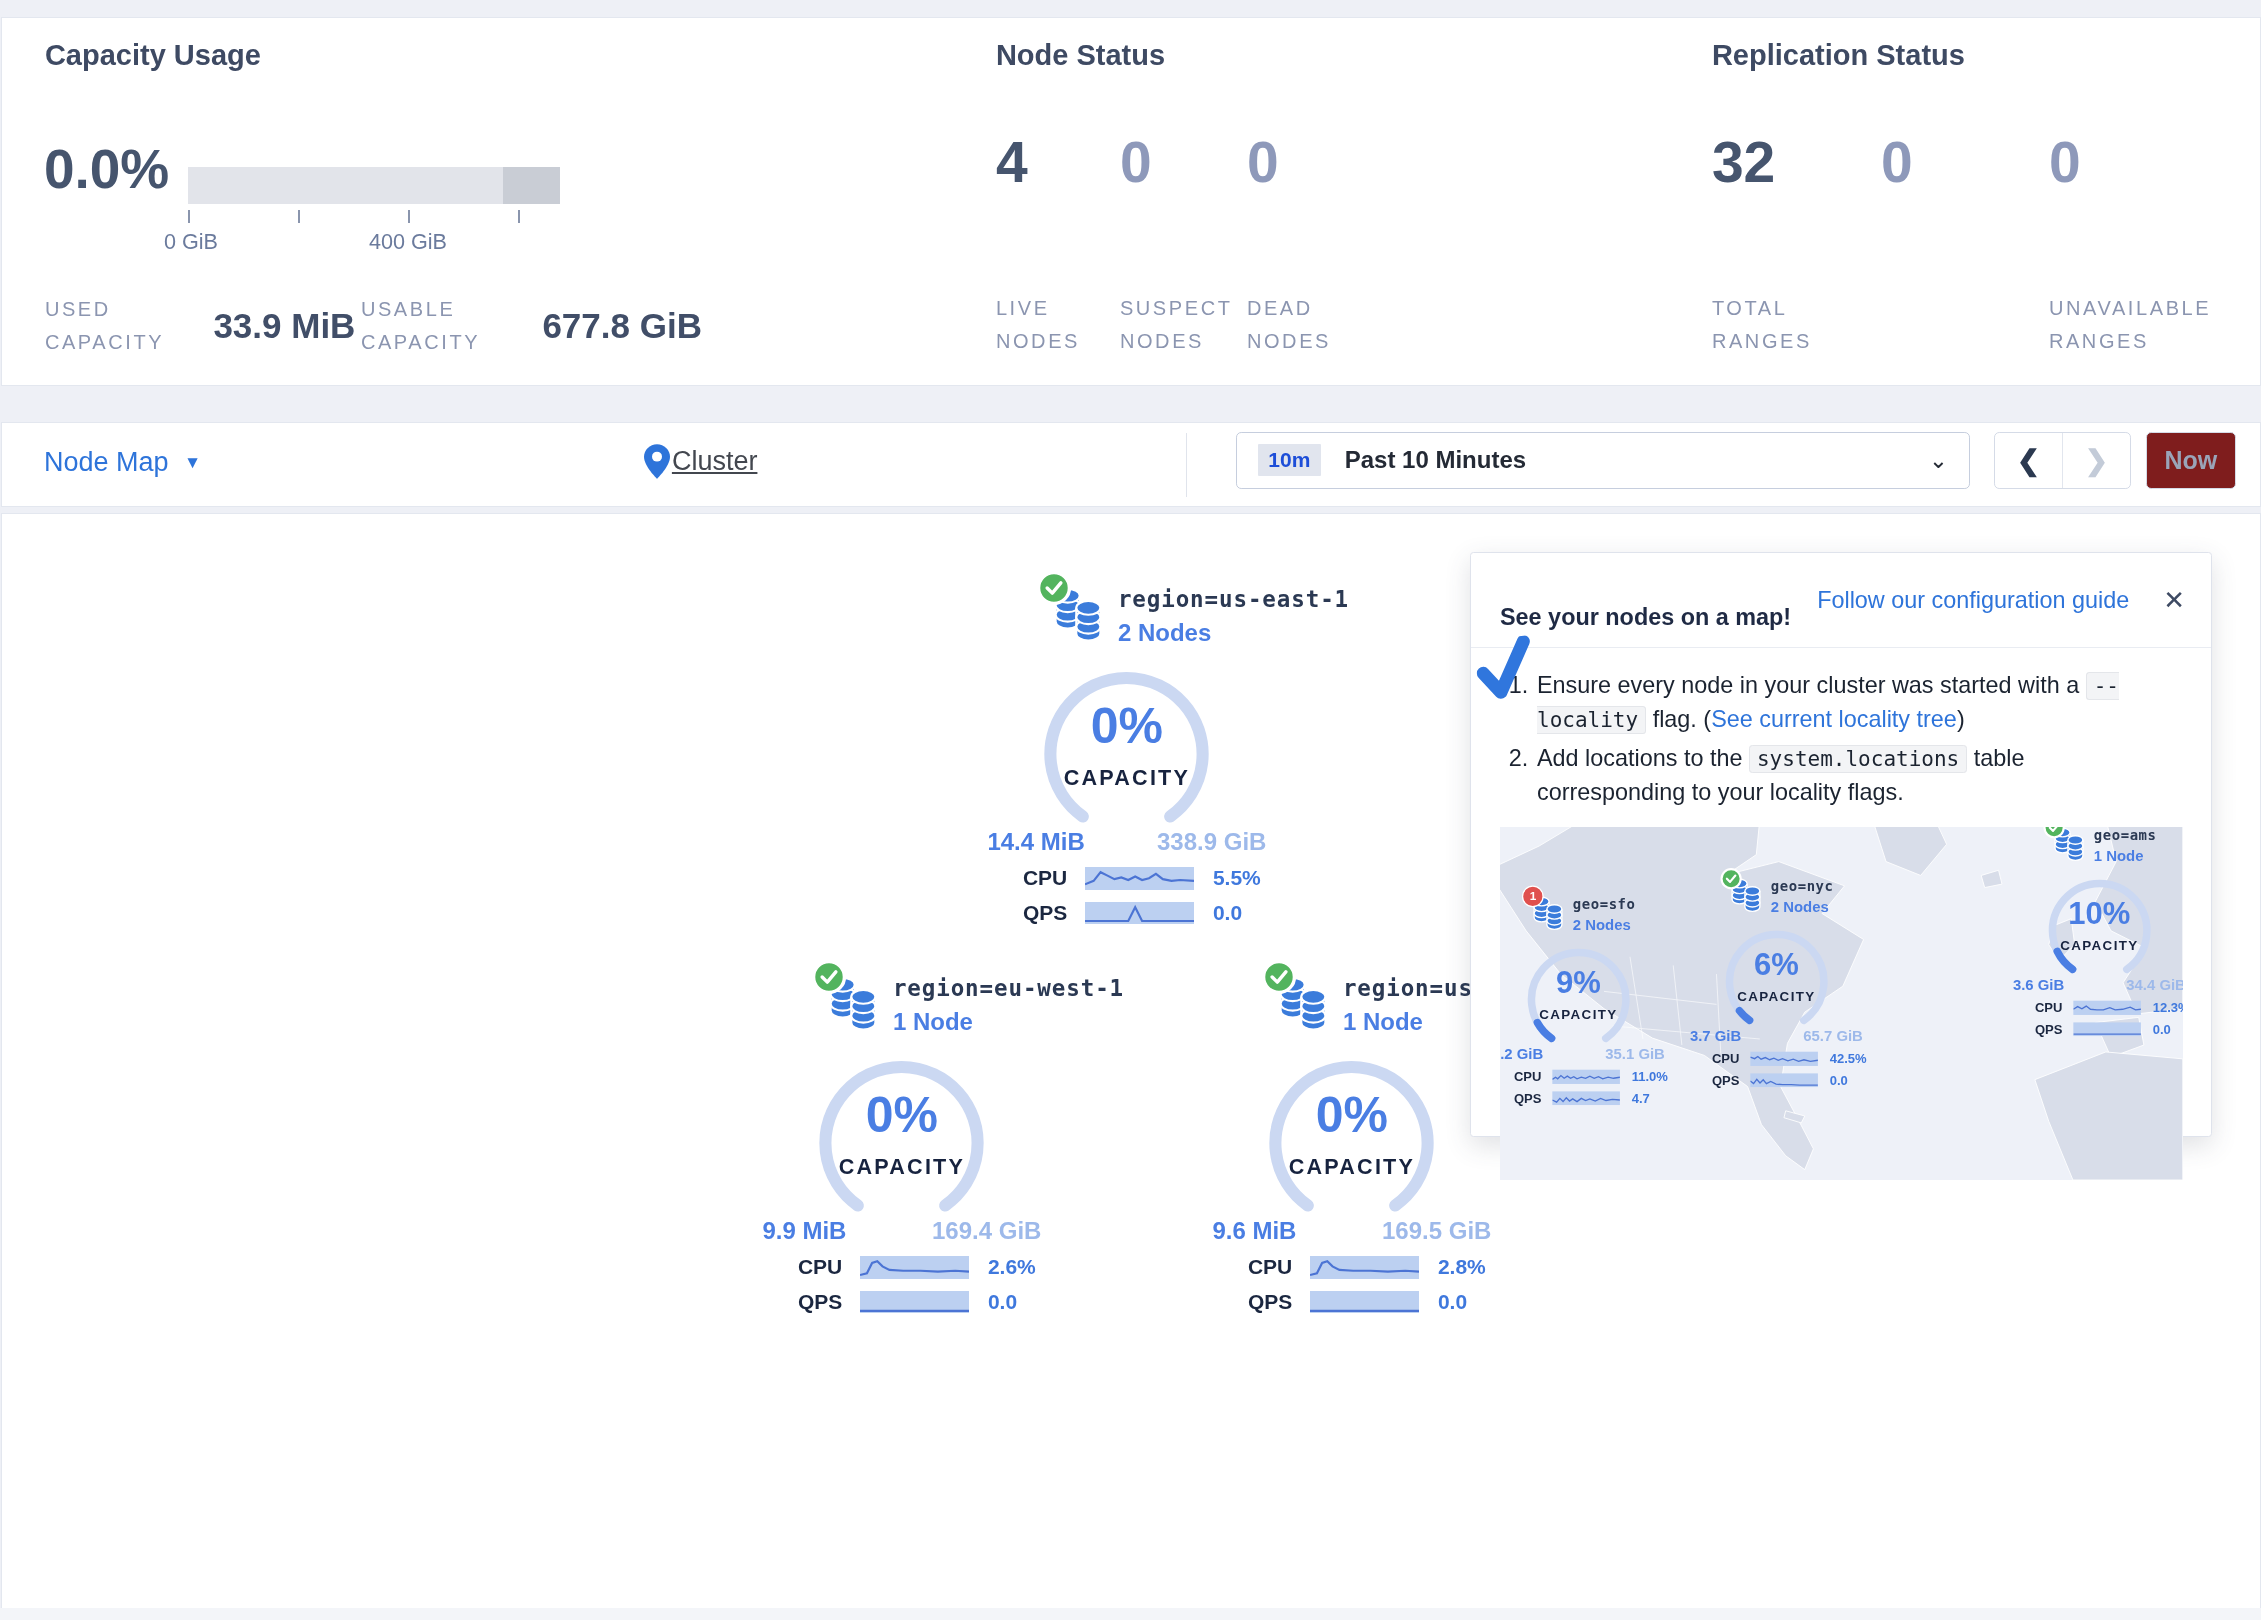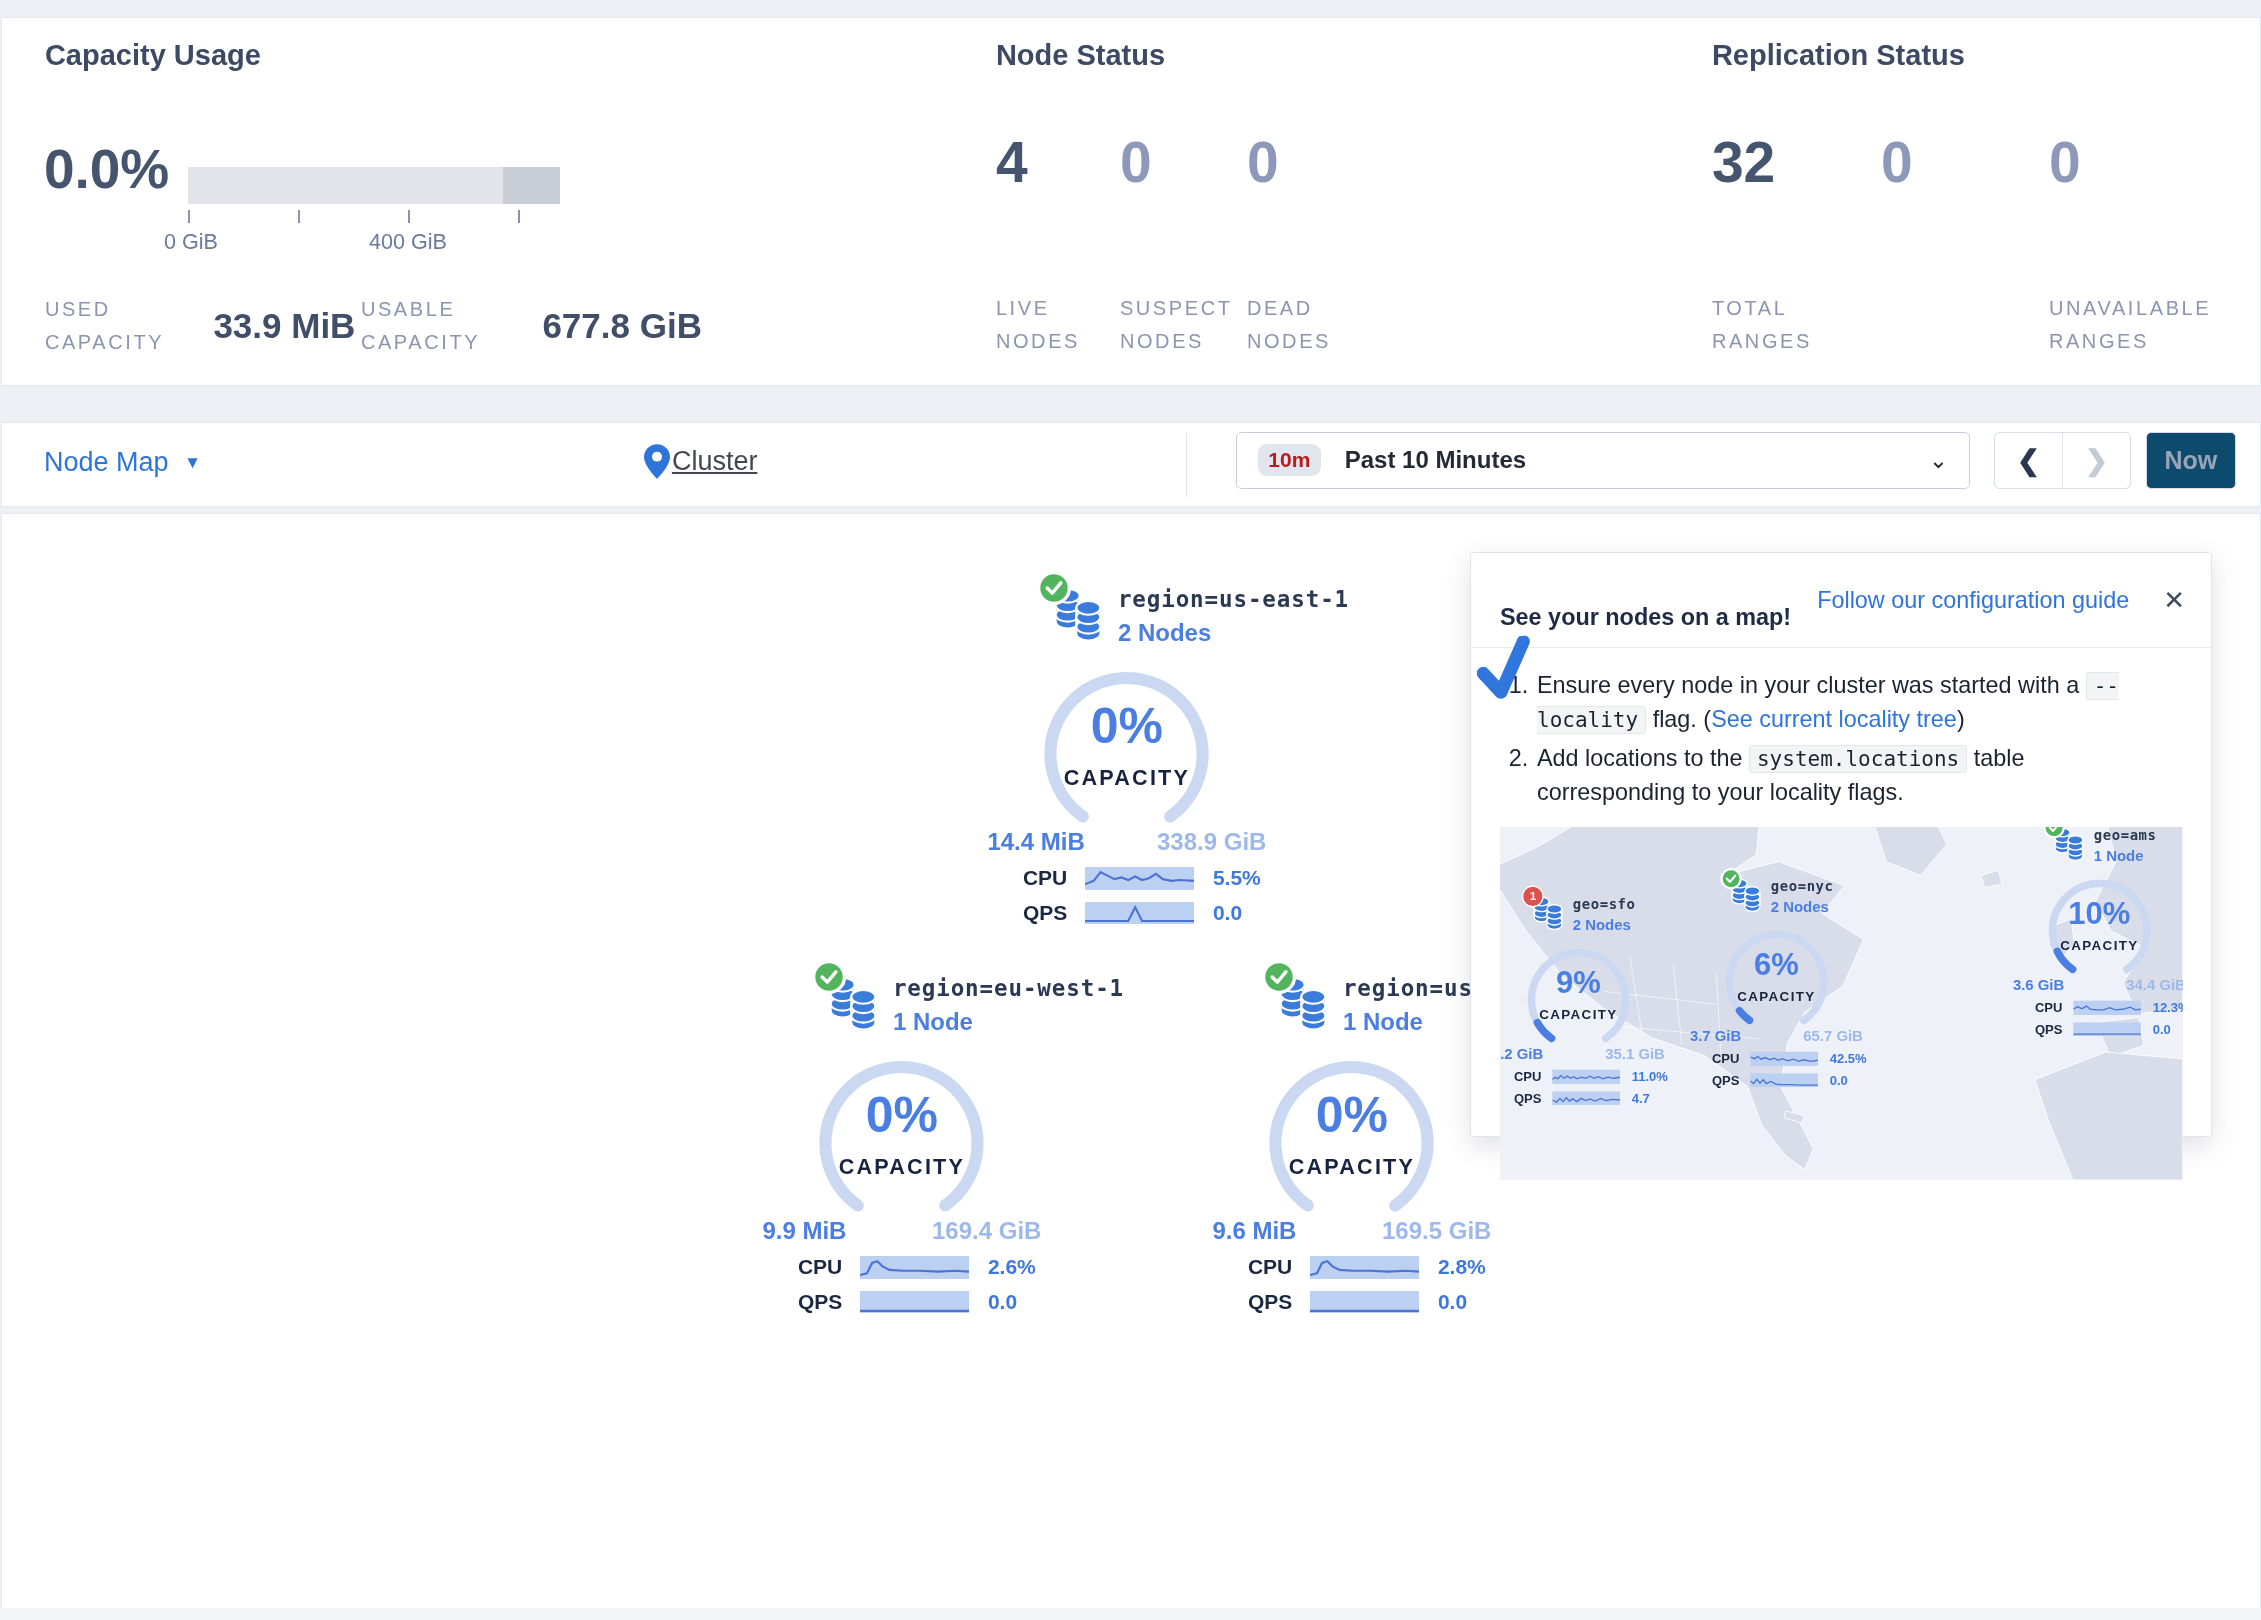--- a/index.html
+++ b/index.html
@@ -30,31 +30,31 @@
   
   #toolbar { left:0.9px; top:422px; width:2260px; height:85px; }
   .viewsel { position:absolute; left:42px; top:24px; display:flex; align-items:center; gap:15.6px;
              font-size:27px; color:#2e74da; cursor:pointer; }
   .viewsel .caret { font-size:17.3px; color:#2e74da; }
   .crumb { position:absolute; left:642px; top:21px; display:flex; align-items:center; gap:2px;
            font-size:27px; color:#43474f;text-decoration:underline; }
   .tb-sep { position:absolute; left:1184px; top:10.4px; width:0.9px; height:64px; background:#e0e4ec; }
   .timesel { position:absolute; left:1234px; top:8.7px; width:734px; height:57px; background:#fff;
              border:0.9px solid #c6cede; border-radius:5.2px; display:flex; align-items:center; padding:0 21px; }
-  .timesel .badge { background:#e1e5ee; border-radius:9px; padding:4.3px 10.4px; font-size:21px;
-                    font-weight:700; color:#b91c1c; }
+  .timesel .badge { background:#e1e5ee; border-radius:1px; padding:4.3px 10.4px; font-size:21px;
+                    font-weight:700; color:#1d4ed8; }
   .timesel .range { margin-left:24px; font-size:24px; font-weight:700; color:#242a35; }
   .timesel .chev { margin-left:auto; font-size:22.5px; color:#242a35; }
   .arrows { position:absolute; left:1992px; top:8.7px; width:137px; height:57px; background:#fff;
             border:0.9px solid #d5dbe7; border-radius:5.2px; display:flex; }
   .arrows .cell { flex:1; display:flex; align-items:center; justify-content:center;
                   font-size:28px; font-weight:700; }
   .arrows .cell:first-child { border-right:0.9px solid #e2e6ee; color:#2b3950; }
   .arrows .cell:last-child { color:#c3cbd8; }
-  .nowbtn { position:absolute; left:2144px; top:8.7px; width:90px; height:57px; background:#0c4a6e;
+  .nowbtn { position:absolute; left:2144px; top:8.7px; width:90px; height:57px; background:#7f1d1d;
             border:0.9px solid #d5dbe7; border-radius:5.2px; display:flex; align-items:center;
             justify-content:center; font-size:25px; font-weight:700; color:#9aa4b8; }
 
   
   #main { left:0.9px; top:513px; width:2260px; height:1096px; border-bottom:none; }
 
   .node-group { position:absolute; width:298px; }
   .ng-header { margin-left:74px; display:flex; gap:14px; }
   .ng-iconwrap { position:relative; width:52px; height:62px; }
   .status-dot { position:absolute; left:-15.6px; top:-12px; width:36px; height:36px; z-index:2; }

